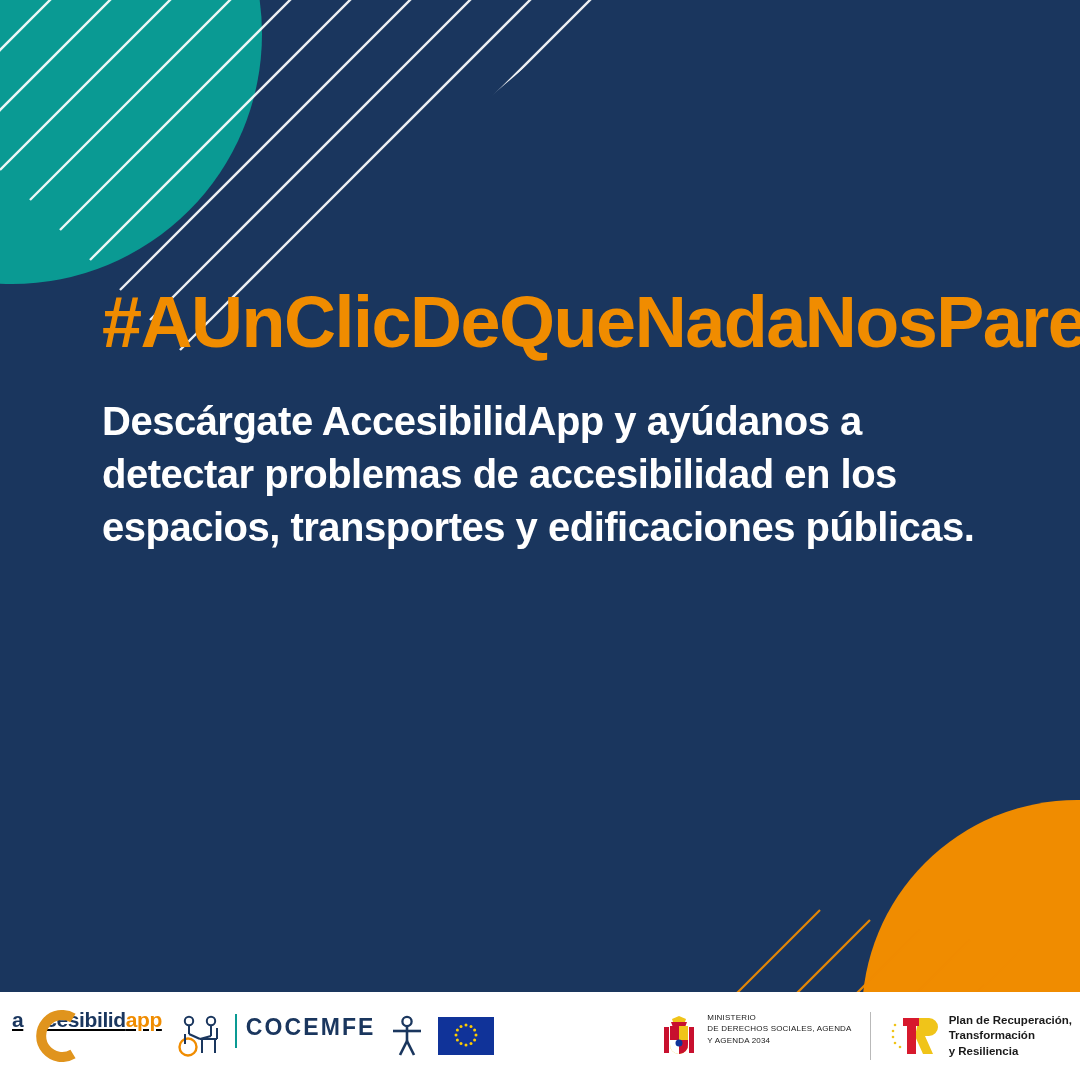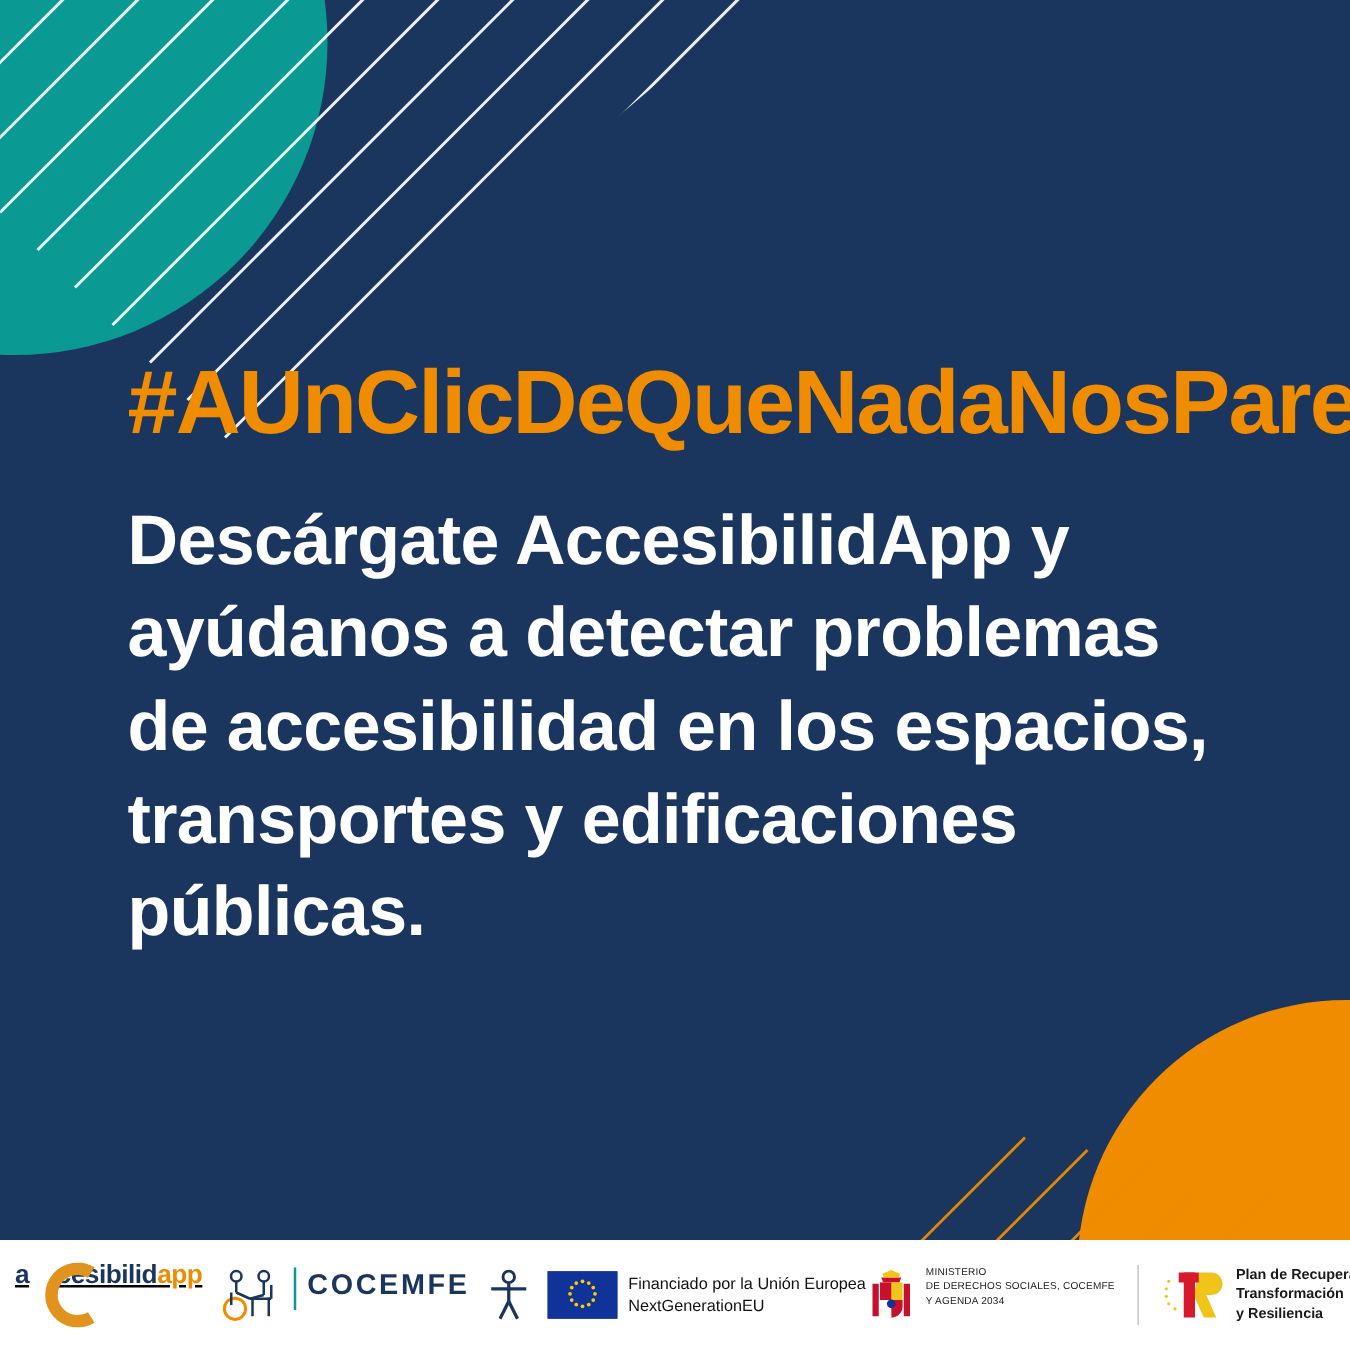--- a/index.html
+++ b/index.html
@@ -56,21 +56,21 @@
     color:#f08c00;
     font-size:72px;
     font-weight:bold;
     line-height:1.05;
     letter-spacing:-1.5px;
     margin:0 0 34px 0;
     max-width:870px;
   }
   .body-copy{
     color:#ffffff;
-    font-size:56px;
+    font-size:40px;
     font-weight:bold;
     line-height:1.33;
     letter-spacing:-0.5px;
     margin:0;
     max-width:880px;
   }
 
   
   .footer{
     position:absolute;
@@ -251,24 +251,20 @@
               <circle cx="33" cy="26.6" r="1.5"></circle>
               <circle cx="28" cy="28" r="1.5"></circle>
               <circle cx="23" cy="26.6" r="1.5"></circle>
               <circle cx="19.4" cy="23" r="1.5"></circle>
               <circle cx="18" cy="18" r="1.5"></circle>
               <circle cx="19.4" cy="13" r="1.5"></circle>
               <circle cx="23" cy="9.4" r="1.5"></circle>
             </g>
           </svg>
         </div>
-        <div class="eu-text">
-          <div>Financiado por la Unión Europea</div>
-          <div>NextGenerationEU</div>
-        </div>
       </div>
 
     </div>
 
     <div class="footer-right">
 
       <div class="logo-ministerio">
         <svg width="40" height="48" viewBox="0 0 40 48" xmlns="http://www.w3.org/2000/svg">
 
           <path d="M12 10 h16 l-1.5 4 h-13 z" fill="#c8102e"></path>
@@ -278,21 +274,21 @@
           <rect x="30" y="15" width="5" height="26" fill="#c8102e"></rect>
 
           <path d="M11 14 h18 v18 a9 9 0 0 1 -9 10 a9 9 0 0 1 -9 -10 z" fill="#f0c419"></path>
           <path d="M11 14 h9 v14 h-9 z" fill="#c8102e"></path>
           <path d="M20 28 h9 v4 a9 9 0 0 1 -9 10 z" fill="#c8102e"></path>
           <path d="M11 28 h9 v14 a9 9 0 0 1 -9 -10 z" fill="#ffffff"></path>
           <circle cx="20" cy="31" r="3.5" fill="#103399"></circle>
         </svg>
         <div class="min-text">
           <div>MINISTERIO</div>
-          <div>DE DERECHOS SOCIALES, COCEMFE</div>
+          <div>DE DERECHOS SOCIALES, AGENDA</div>
           <div>Y AGENDA 2034</div>
         </div>
       </div>
 
       <div class="divider-grey"></div>
 
       <div class="logo-plan">
         <svg width="52" height="44" viewBox="0 0 52 44" xmlns="http://www.w3.org/2000/svg">
           <g fill="#f0c419">
             <circle cx="6" cy="11" r="1.3"></circle>

